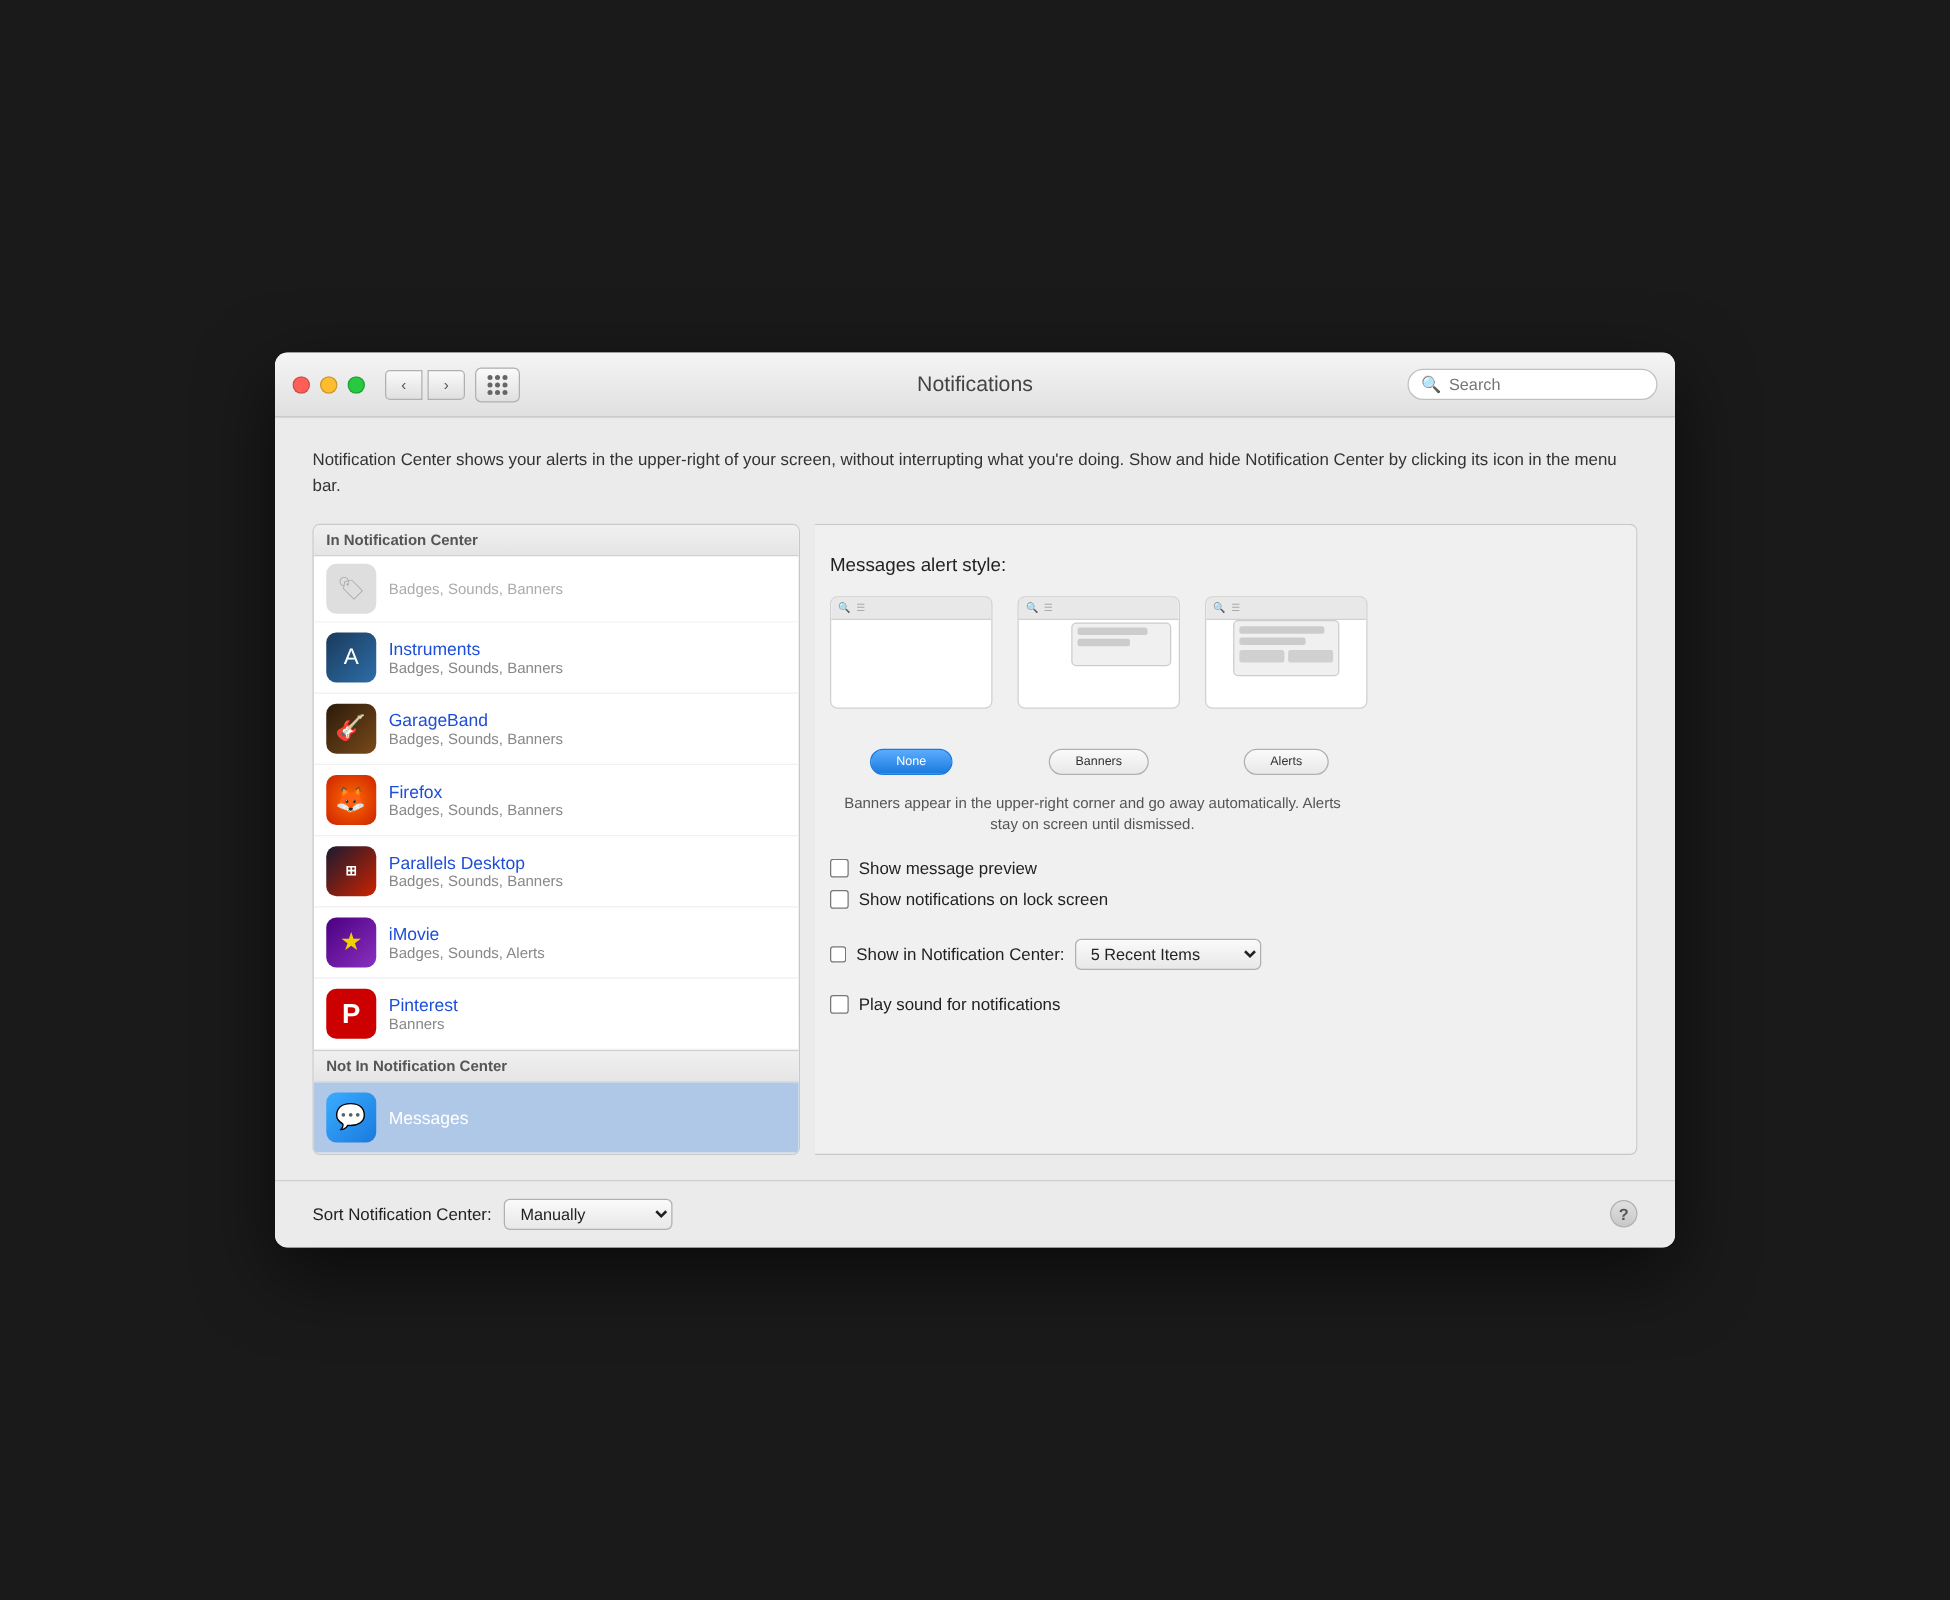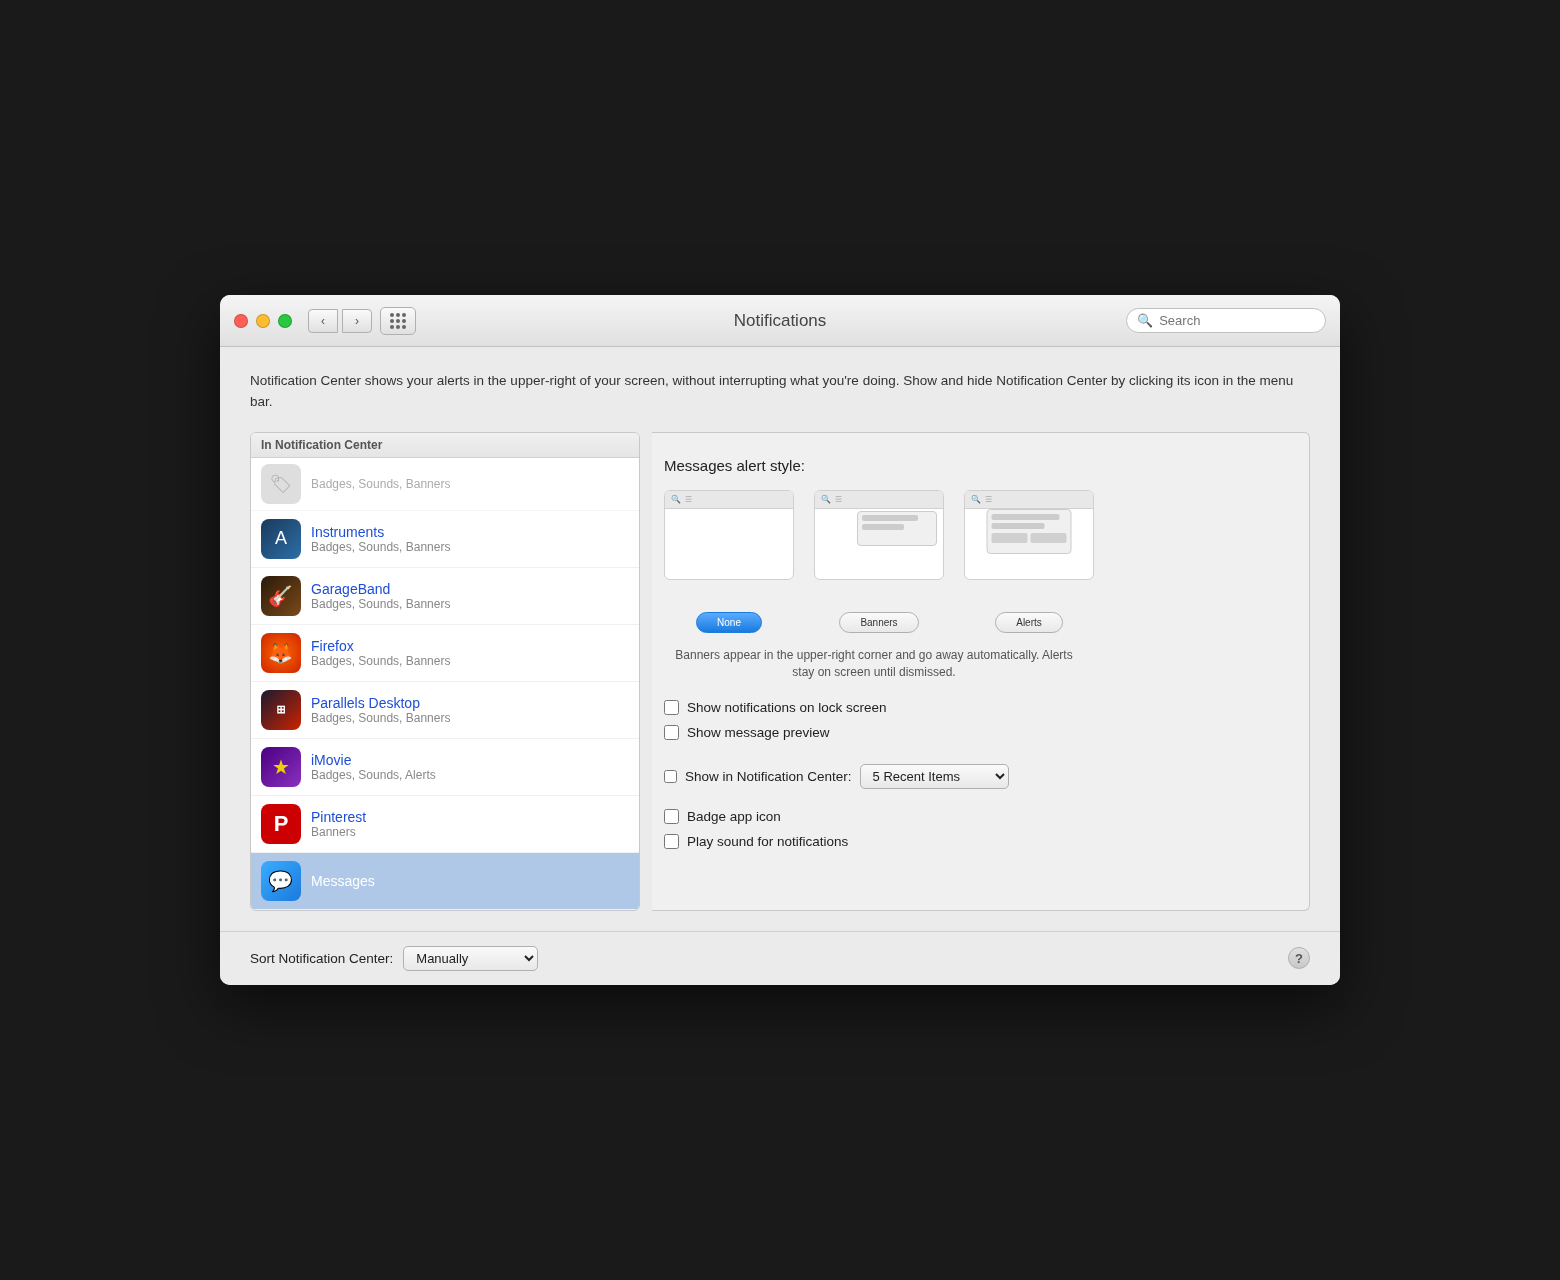--- a/index.html
+++ b/index.html
@@ -576,20 +576,21 @@
         </div>
 
         <div class="app-item">
           <div class="app-icon icon-pinterest">P</div>
           <div class="app-info">
             <span class="app-name">Pinterest</span>
             <span class="app-subtitle">Banners</span>
           </div>
         </div>
 
+        <div class="section-header-lower">Not In Notification Center</div>
 
         <div class="app-item selected">
           <div class="app-icon icon-messages">💬</div>
           <div class="app-info">
             <span class="app-name">Messages</span>
           </div>
         </div>
       </div>
 
       <div class="settings-panel">
@@ -636,46 +637,42 @@
                 </div>
               </div>
             </div>
             <button class="alert-option-btn">Alerts</button>
           </div>
         </div>
 
         <p class="alert-description">Banners appear in the upper-right corner and go away automatically. Alerts stay on screen until dismissed.</p>
 
         <div class="checkbox-row">
+          <input type="checkbox" id="message_preview" style="">
+          <label for="message_preview">Show message preview</label>
+        </div>
+
+        <div class="checkbox-row">
           <input type="checkbox" id="lock_screen" style="">
           <label for="lock_screen">Show notifications on lock screen</label>
-        </div>
-
-        <div class="checkbox-row">
-          <input type="checkbox" id="message_preview" style="">
-          <label for="message_preview">Show message preview</label>
         </div>
 
         <div style="height: 14px;"></div>
 
         <div class="dropdown-row">
           <input type="checkbox" id="show_nc" style="">
           <label for="show_nc">Show in Notification Center:</label>
           <select class="dropdown-select">
             <option>1 Recent Item</option>
             <option selected="">5 Recent Items</option>
             <option>10 Recent Items</option>
             <option>20 Recent Items</option>
           </select>
         </div>
 
-        <div class="checkbox-row">
-          <input type="checkbox" id="badge_app" style="">
-          <label for="badge_app">Badge app icon</label>
-        </div>
 
         <div class="checkbox-row">
           <input type="checkbox" id="play_sound" style="">
           <label for="play_sound">Play sound for notifications</label>
         </div>
       </div>
     </div>
   </div>
 
   <div class="bottom-bar">

